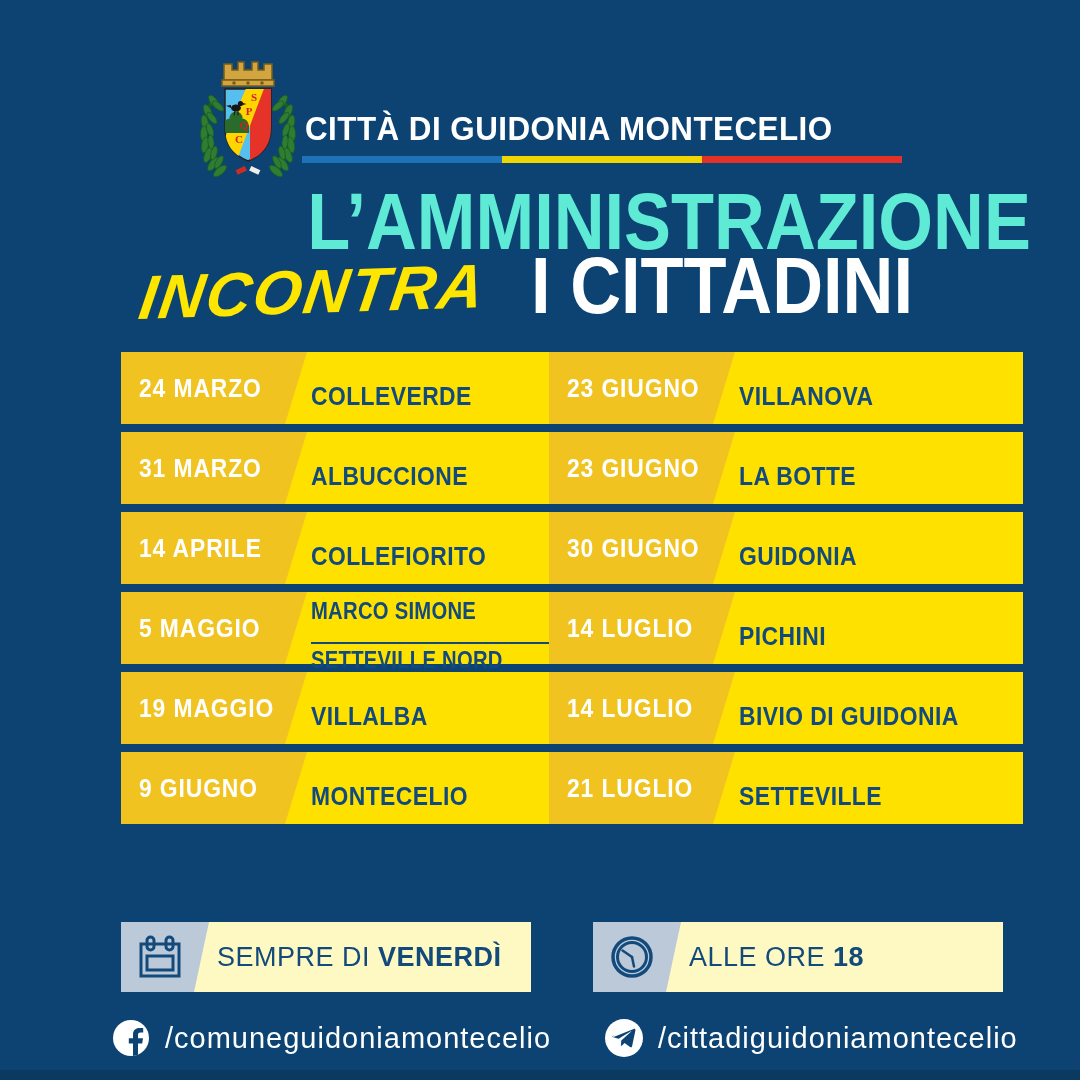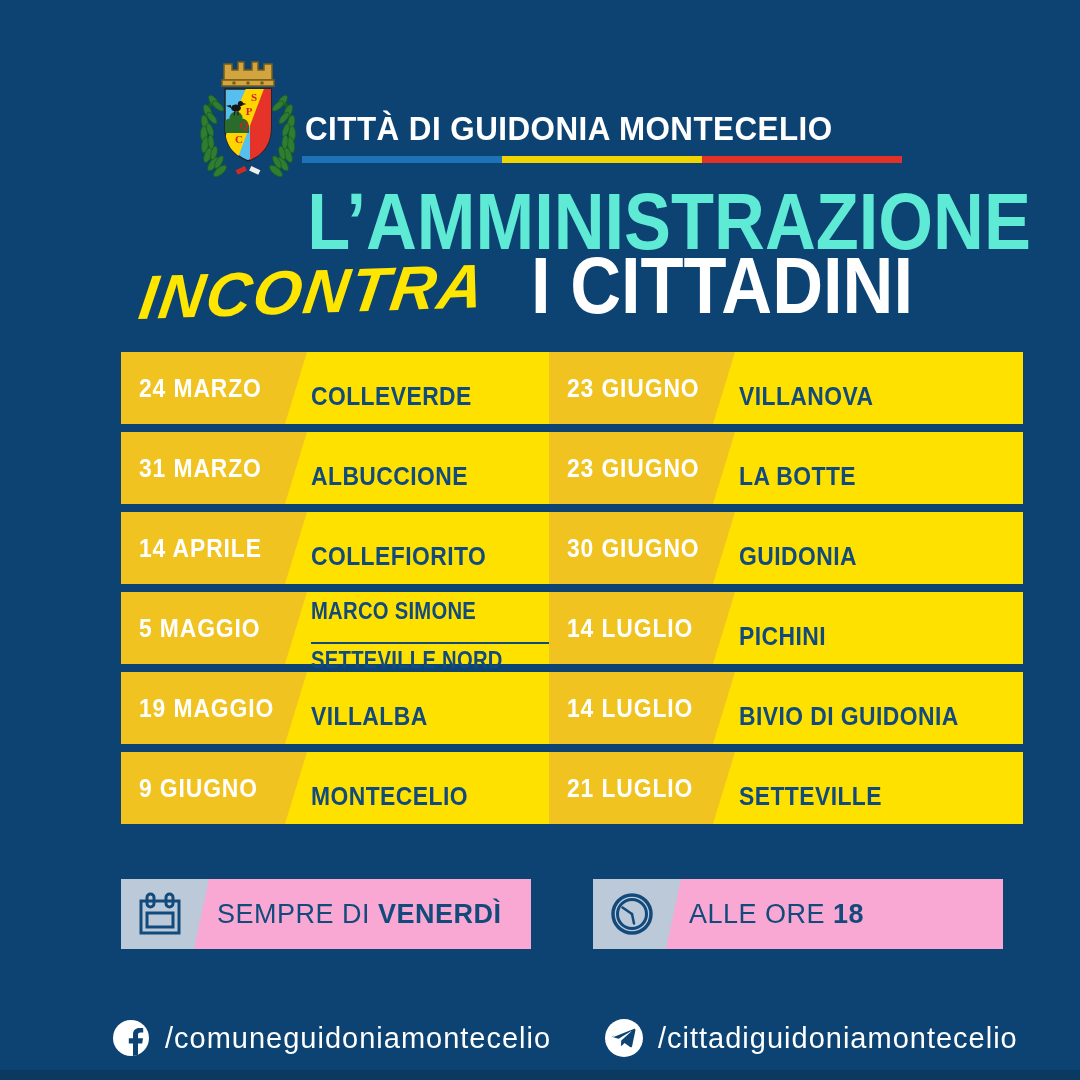--- a/index.html
+++ b/index.html
@@ -38,21 +38,21 @@
   .date{position:absolute;left:18px;top:50%;transform:translateY(-50%);
         color:#fff;font-weight:bold;font-size:26px;letter-spacing:1px;}
   .place{position:absolute;left:190px;right:12px;top:50%;transform:translateY(-50%);
          color:#134a7c;font-weight:bold;font-size:26px;letter-spacing:.5px;margin-top:8px;}
   .place.two{font-size:23px;letter-spacing:.3px;}
   .place.two .line1{display:block;border-bottom:2px solid #134a7c;
                     padding-bottom:17px;margin-bottom:3px;}
   .place.two .line2{display:block;}
 
   
-  .info{position:absolute;top:879px;width:410px;height:70px;background:#f9a8d4;}
+  .info{position:absolute;top:922px;width:410px;height:70px;background:#fef9c3;}
   .info.left{left:121px;}
   .info.right{left:549px;margin-left:44px;}
   .icon-sec{position:absolute;left:0;top:0;width:88px;height:100%;background:#bcc9d8;
             clip-path:polygon(0 0,100% 0,calc(100% - 15px) 100%,0 100%);
             display:flex;align-items:center;justify-content:center;padding-right:10px;box-sizing:border-box;}
   .info-text{position:absolute;left:96px;top:50%;transform:translateY(-50%);
              color:#134a7c;font-size:27px;letter-spacing:.5px;white-space:nowrap;}
   .info-text strong{font-weight:bold;}
 
   

